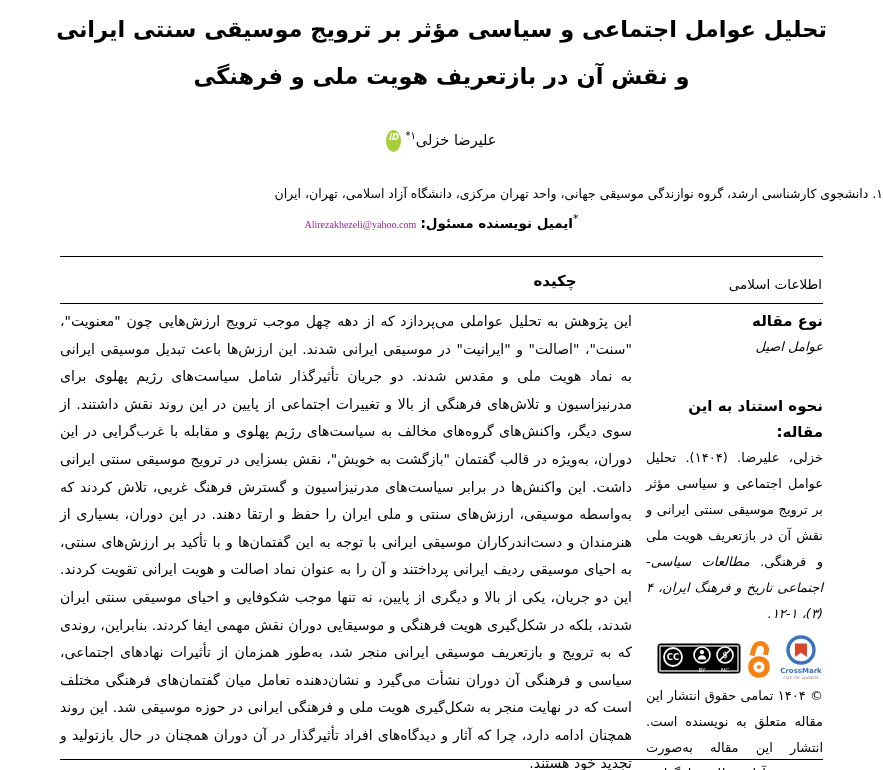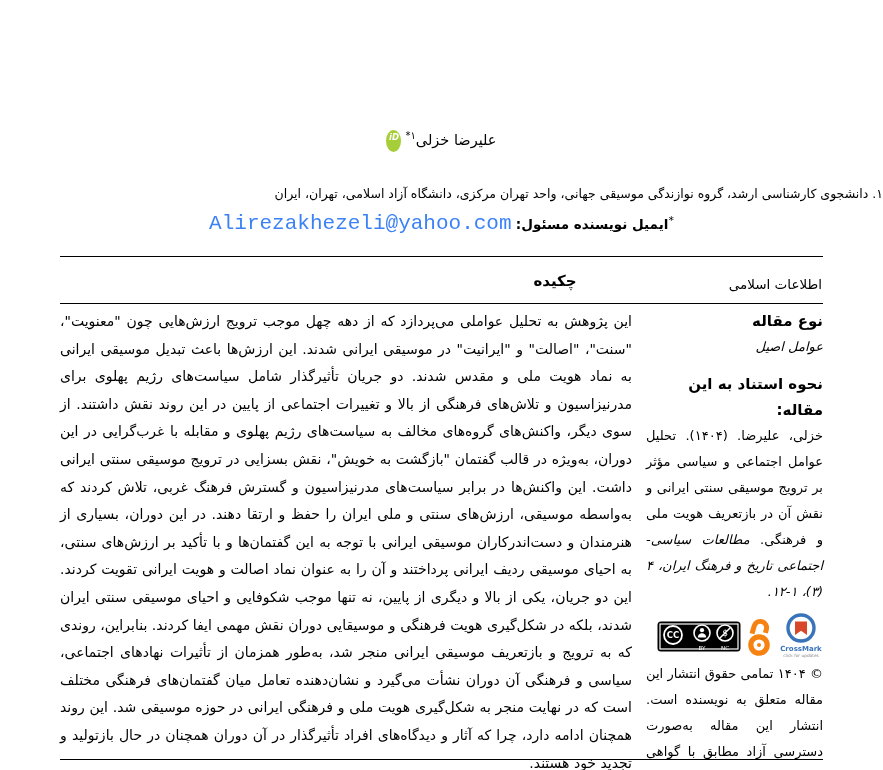--- a/index.html
+++ b/index.html
@@ -10,47 +10,48 @@
          font-size:22.5px;font-weight:700;line-height:47px;}
   .author-row{position:absolute;top:130px;right:0;left:0;text-align:center;font-size:14.5px;}
   .author-marker{font-size:10px;vertical-align:super;}
   .orcid-badge{display:inline-block;width:15px;height:22px;border-radius:50%;background:#a6ce39;
                color:#fff;font-size:8.5px;font-weight:700;line-height:15px;text-align:center;
                vertical-align:middle;margin-right:4px;font-style:italic;}
   .affiliation{position:absolute;top:186px;right:0;left:0;text-align:right;font-size:12.5px;}
   .email-line{position:absolute;top:212px;right:0;left:0;text-align:center;font-size:13.5px;}
   .email-line .star{font-size:11px;vertical-align:super;}
   .email-line b{font-weight:700;}
-  .email-value{font-family:Liberation Mono, monospace;font-size:21px;color:#3b82f6;
+  .email-value{font-family:Liberation Serif, serif;font-size:10px;color:#a21caf;
                text-decoration:none;}
   .rule{position:absolute;left:60px;width:763px;margin:0;border:none;border-top:1.9px solid #000;}
   .rule-top{top:256px;}
   .rule-mid{top:303px;border-top-width:1.5px;}
   .rule-bottom{top:759px;}
   .info-heading{position:absolute;top:276px;right:61px;font-size:13.5px;}
   .abstract-heading{position:absolute;top:272px;left:500px;width:110px;text-align:center;
                     font-size:15px;font-weight:700;}
   .abstract-col{position:absolute;top:308px;left:60px;width:572px;}
   .abstract-body{margin:0;font-size:14px;line-height:27.6px;text-align:justify;}
   .info-col{position:absolute;top:308px;left:646px;width:177px;font-size:13px;line-height:26px;}
   .bold-label{font-weight:700;font-size:15px;}
   .article-type-value{font-style:italic;}
-  .cite-label{margin-top:11px;}
+  .cite-label{margin-top:33px;}
   .citation{margin:0;text-align:justify;}
   .citation i{font-style:italic;}
   .badges{display:flex;align-items:center;gap:4px;margin:8px 0 2px;justify-content:flex-start;}
   .copyright{margin:2px 0 0;text-align:justify;}
   .license-link{color:#0000ee;font-family:"Liberation Serif","DejaVu Serif",serif;
                 font-size:14.5px;text-decoration:none;unicode-bidi:embed;margin-left:48px;}
 </style>
 </head>
 <body>
 
 <div class="page">
 
+  <h1 class="title">تحلیل عوامل اجتماعی و سیاسی مؤثر بر ترویج موسیقی سنتی ایرانی و نقش آن در بازتعریف هویت ملی و فرهنگی</h1>
 
   <div class="author-row">
     <span>علیرضا خزلی</span><sup class="author-marker">۱*</sup><span class="orcid-badge">iD</span>
   </div>
 
   <div class="affiliation">۱. دانشجوی کارشناسی ارشد، گروه نوازندگی موسیقی جهانی، واحد تهران مرکزی، دانشگاه آزاد اسلامی، تهران، ایران</div>
 
   <div class="email-line">
     <span class="star">*</span><b>ایمیل نویسنده مسئول:</b>
     <a class="email-value" dir="ltr">Alirezakhezeli@yahoo.com</a>

